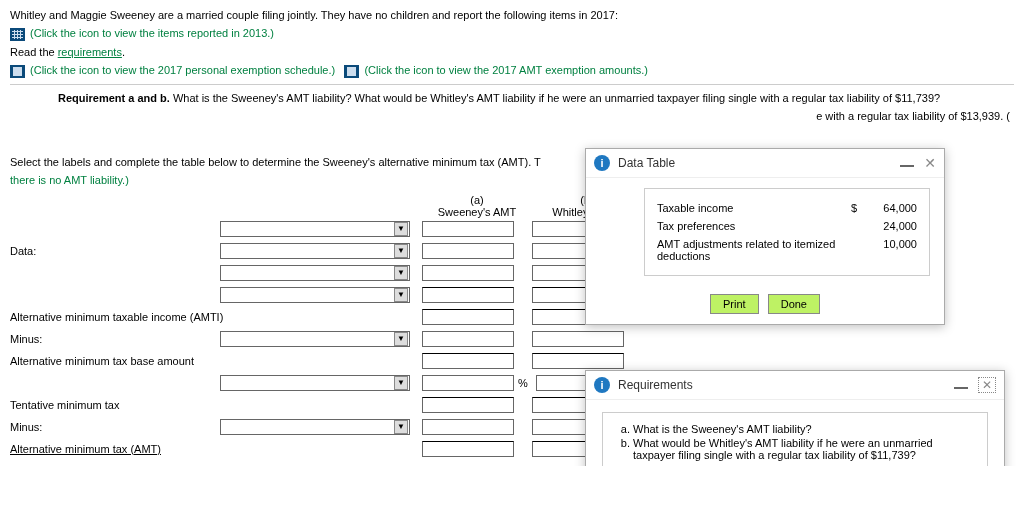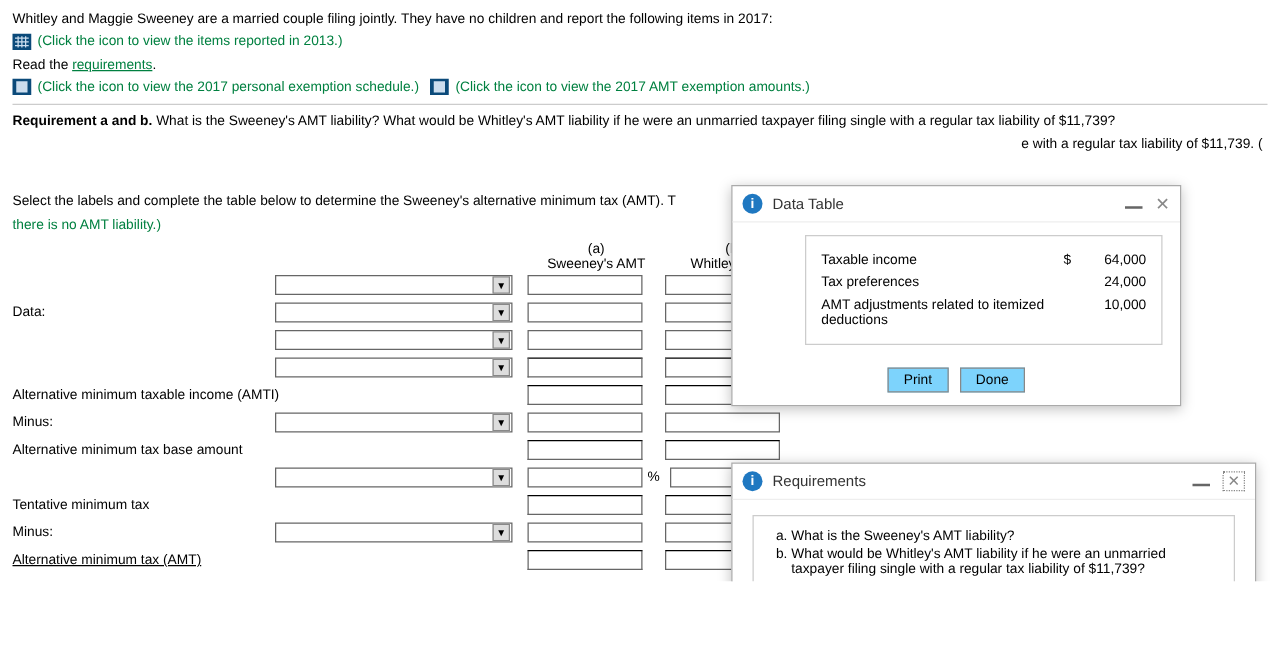--- a/index.html
+++ b/index.html
@@ -26,21 +26,21 @@
   .icon-grid::before, .icon-grid::after {
     content:""; position:absolute; background:#cde; 
   }
   .icon-grid::before { left:2px; right:2px; top:3px; height:1px; box-shadow:0 3px 0 #cde, 0 6px 0 #cde; }
   .icon-grid::after { top:2px; bottom:2px; left:4px; width:1px; box-shadow:3px 0 0 #cde, 6px 0 0 #cde; }
   .icon-doc::before {
     content:""; position:absolute; left:3px; top:2px; width:9px; height:9px;
     background:#cde;
   }
   hr.sep { border:none; border-top:1px solid #ccc; margin:6px 0; }
-  .bold { font-weight:bold; }
+  .bold { font-weight:bold;margin-left:48px; }
   .hint { color:#008040; }
   .worksheet { margin-top:6px; }
   .ws-row { display:flex; align-items:center; height:22px; }
   .ws-label { width:210px; }
   .ws-dd {
     width:190px; height:16px; border:1px solid #666; background:#fff; margin-right:12px;
     display:flex; align-items:center; justify-content:flex-end; padding-right:1px;
   }
   .ws-dd .arrow {
     width:14px; height:14px; background:#ddd; border:1px solid #888;
@@ -71,21 +71,21 @@
   .close-btn { font-size:14px; color:#888; cursor:pointer; }
   .close-btn.boxed { border:1px dotted #888; padding:0 3px; font-size:12px; }
   .popup-body { padding:10px 14px;margin-left:44px; }
   .dt-inner { border:1px solid #ccc; padding:10px 12px; }
   .dt-row { display:flex; padding:3px 0; font-size:11px; }
   .dt-row .lab { flex:1; }
   .dt-row .cur { width:20px; text-align:right; }
   .dt-row .val { width:60px; text-align:right;padding-left:20px; }
   .popup-ftr { text-align:center; padding:8px 0 10px; }
   .btn {
-    display:inline-block; border:1px solid #888; background:#7dd3fc;
+    display:inline-block; border:1px solid #888; background:#bef264;
     padding:3px 12px; font-size:11px; margin:0 3px; cursor:pointer;
   }
   .req-body { padding:12px 16px; }
   .req-inner { border:1px solid #ccc; padding:10px 12px; font-size:11px; }
   .req-inner ol { margin:0; padding-left:18px; }
   .req-inner li { margin-bottom:2px; list-style-type: lower-alpha; }
   .para { margin:2px 0 4px; line-height:1.3; }
 </style>
 </head>
 <body>
@@ -110,21 +110,21 @@
 
 <div class="para">
   <span class="bold">Requirement a and b.</span><span> What is the Sweeney's AMT liability? What would be Whitley's AMT liability if he were an unmarried taxpayer filing single with a regular tax liability of $11,739?</span>
 </div>
 
 <div class="para" style="display:flex;">
   <div style="flex:0 0 585px;margin-top:46px;">
     <span>Select the labels and complete the table below to determine the Sweeney's alternative minimum tax (AMT). T</span>
   </div>
   <div style="flex:1; text-align:right; padding-right:4px;">
-    <span>e with a regular tax liability of $11,739. (</span>
+    <span>e with a regular tax liability of $13,939. (</span>
   </div>
 </div>
 <div class="para hint">there is no AMT liability.)</div>
 
 <div class="worksheet">
   <div class="col-head">
     <div style="width:202px;"></div>
     <div class="hd">
         <div>(a)</div>
         <div>Sweeney's AMT</div>

